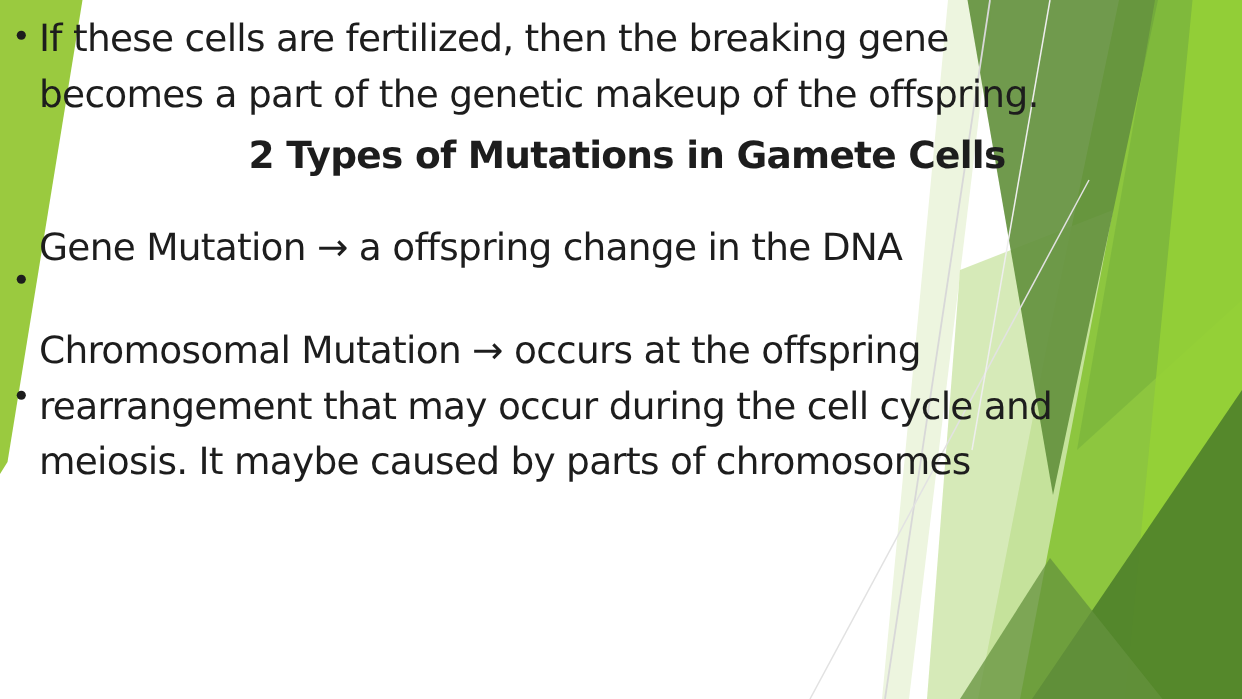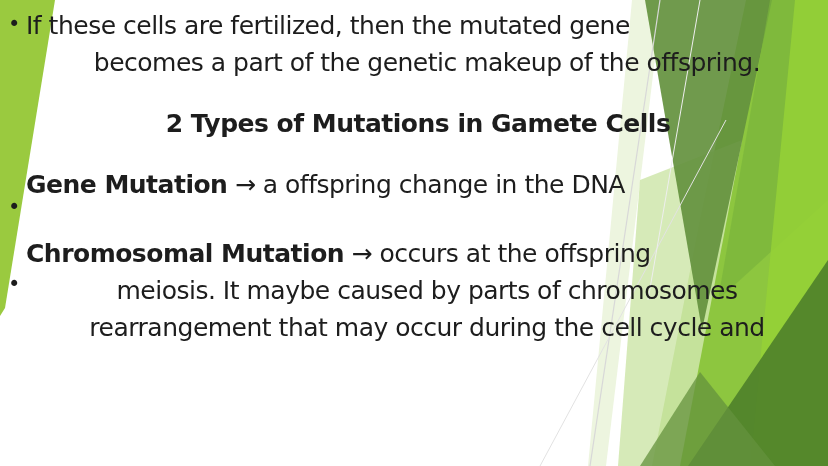--- a/index.html
+++ b/index.html
@@ -7,26 +7,26 @@
          font-family:"DejaVu Sans","Liberation Sans",sans-serif; }
   .slide { position:relative; width:828px; height:466px; background:#ffffff; overflow:hidden; }
 
   
   .deco { position:absolute; top:0; left:0; width:828px; height:466px; z-index:1; display:block; }
 
   
   .text-layer { position:absolute; top:0; left:0; width:820px; height:466px; z-index:2;
                 color:var(--text-color,#1d1d1d); font-size:25px; line-height:37px;
                 letter-spacing:-0.5px; padding:7px 0 0 8px; }
-  .line { white-space:nowrap;text-align:center; }
+  .line { white-space:nowrap; }
   .indent { padding-left:18px; }
   .b-line { position:relative; padding-left:18px; }
   .bullet-glyph { position:absolute; left:0; top:-1px; font-size:21px; }
-  .bold { font-weight:bold; }
-  .heading { text-align:center; font-weight:bold; margin-top:24px; white-space:nowrap; }
+  .bold { font-weight:normal; }
+  .heading { text-align:center; font-weight:bold; margin-top:4px; white-space:nowrap; }
   .gap-sm { margin-top:24px; }
   .gap-md { margin-top:32px; }
 </style>
 </head>
 <body>
 
 <div class="slide">
 
   <svg class="deco" viewBox="0 0 828 466" preserveAspectRatio="none">
 
@@ -49,30 +49,30 @@
     <polygon points="700,372 775,466 640,466" fill="var(--olive-green,#64913e)" opacity="0.75"></polygon>
 
     <line x1="660" y1="0" x2="590" y2="466" stroke="#d8d8d8" stroke-width="1.2"></line>
     <line x1="726" y1="120" x2="540" y2="466" stroke="#e2e2e2" stroke-width="1"></line>
     <line x1="700" y1="0" x2="648" y2="300" stroke="#eeeeee" stroke-width="1"></line>
   </svg>
 
   <div class="text-layer">
 
     <div class="b-line">
-      <span class="bullet-glyph">•</span><span>If these cells are fertilized, then the mutated gene</span>
+      <span class="bullet-glyph">•</span><span>If these cells are fertilized, then the breaking gene</span>
     </div>
     <div class="line indent">becomes a part of the genetic makeup of the offspring.</div>
 
     <div class="heading">2 Types of Mutations in Gamete Cells</div>
 
     <div class="b-line gap-sm">
       <span class="bullet-glyph" style="top:23px">•</span><span class="bold">Gene Mutation</span><span> → a offspring change in the DNA</span>
     </div>
 
     <div class="b-line gap-md">
       <span class="bullet-glyph" style="top:31px">•</span><span class="bold">Chromosomal Mutation</span><span> → occurs at the offspring</span>
     </div>
+    <div class="line indent">rearrangement that may occur during the cell cycle and</div>
     <div class="line indent">meiosis. It maybe caused by parts of chromosomes</div>
-    <div class="line indent">rearrangement that may occur during the cell cycle and</div>
 
   </div>
 </div>
 
 </body></html>

